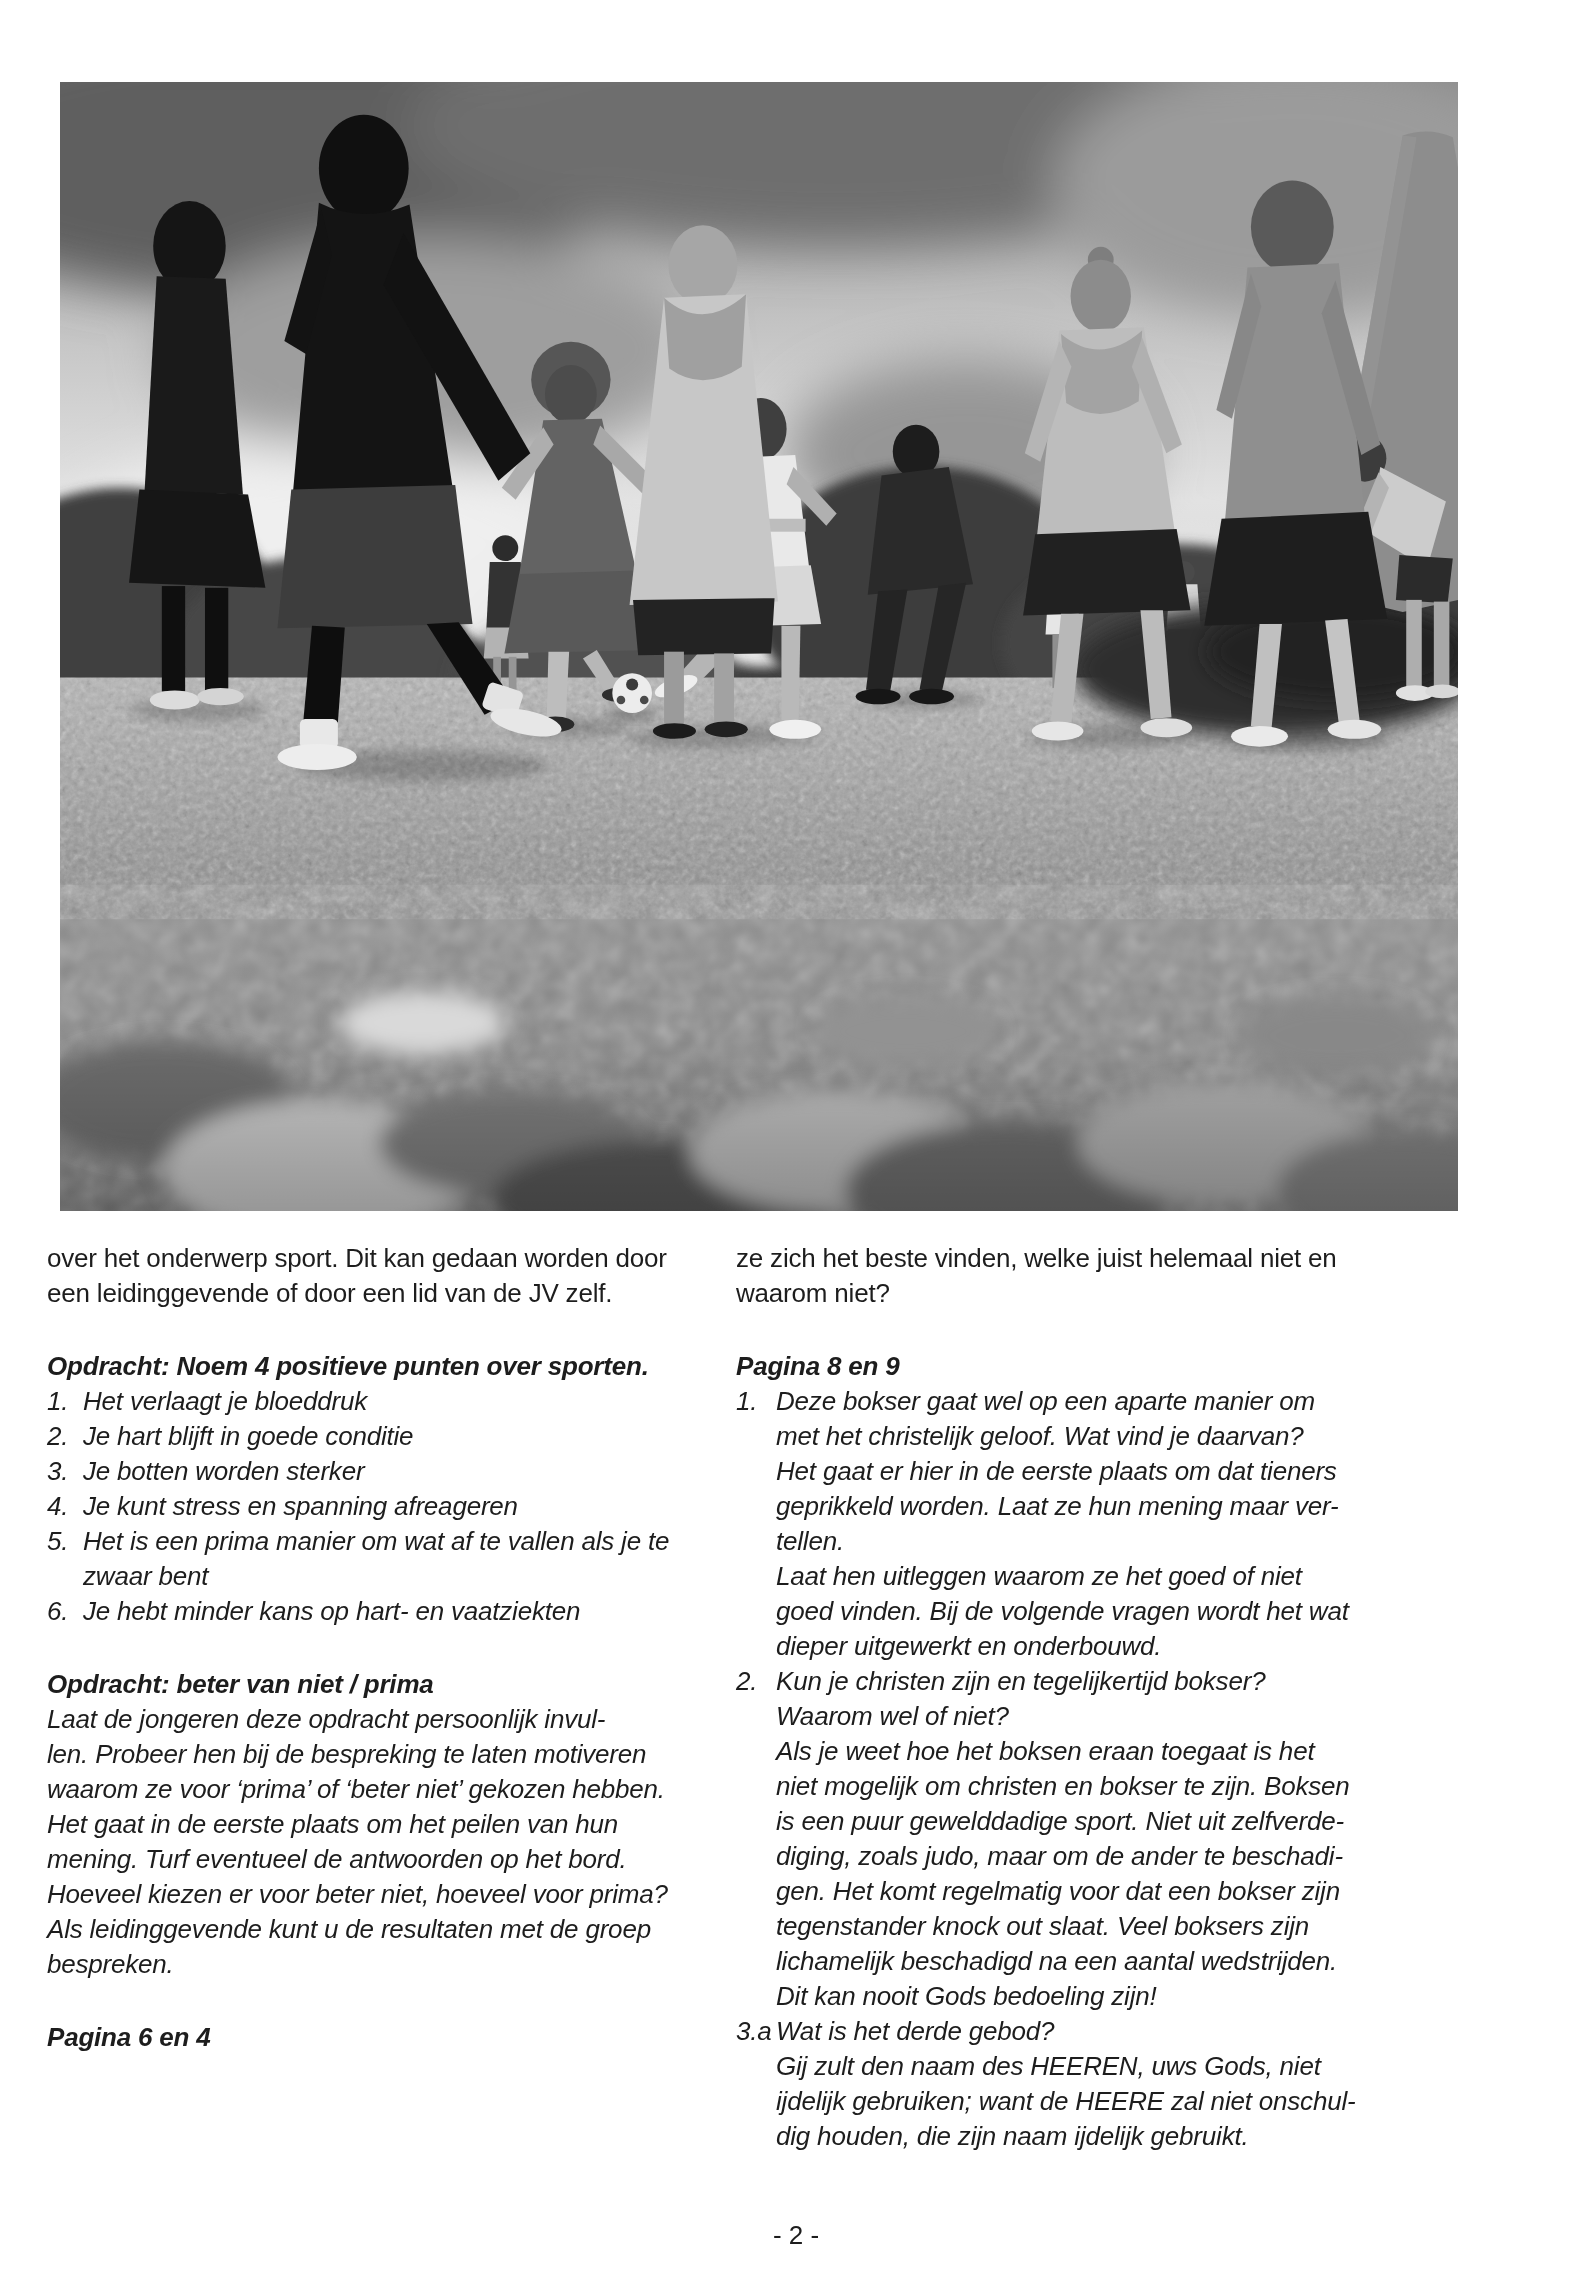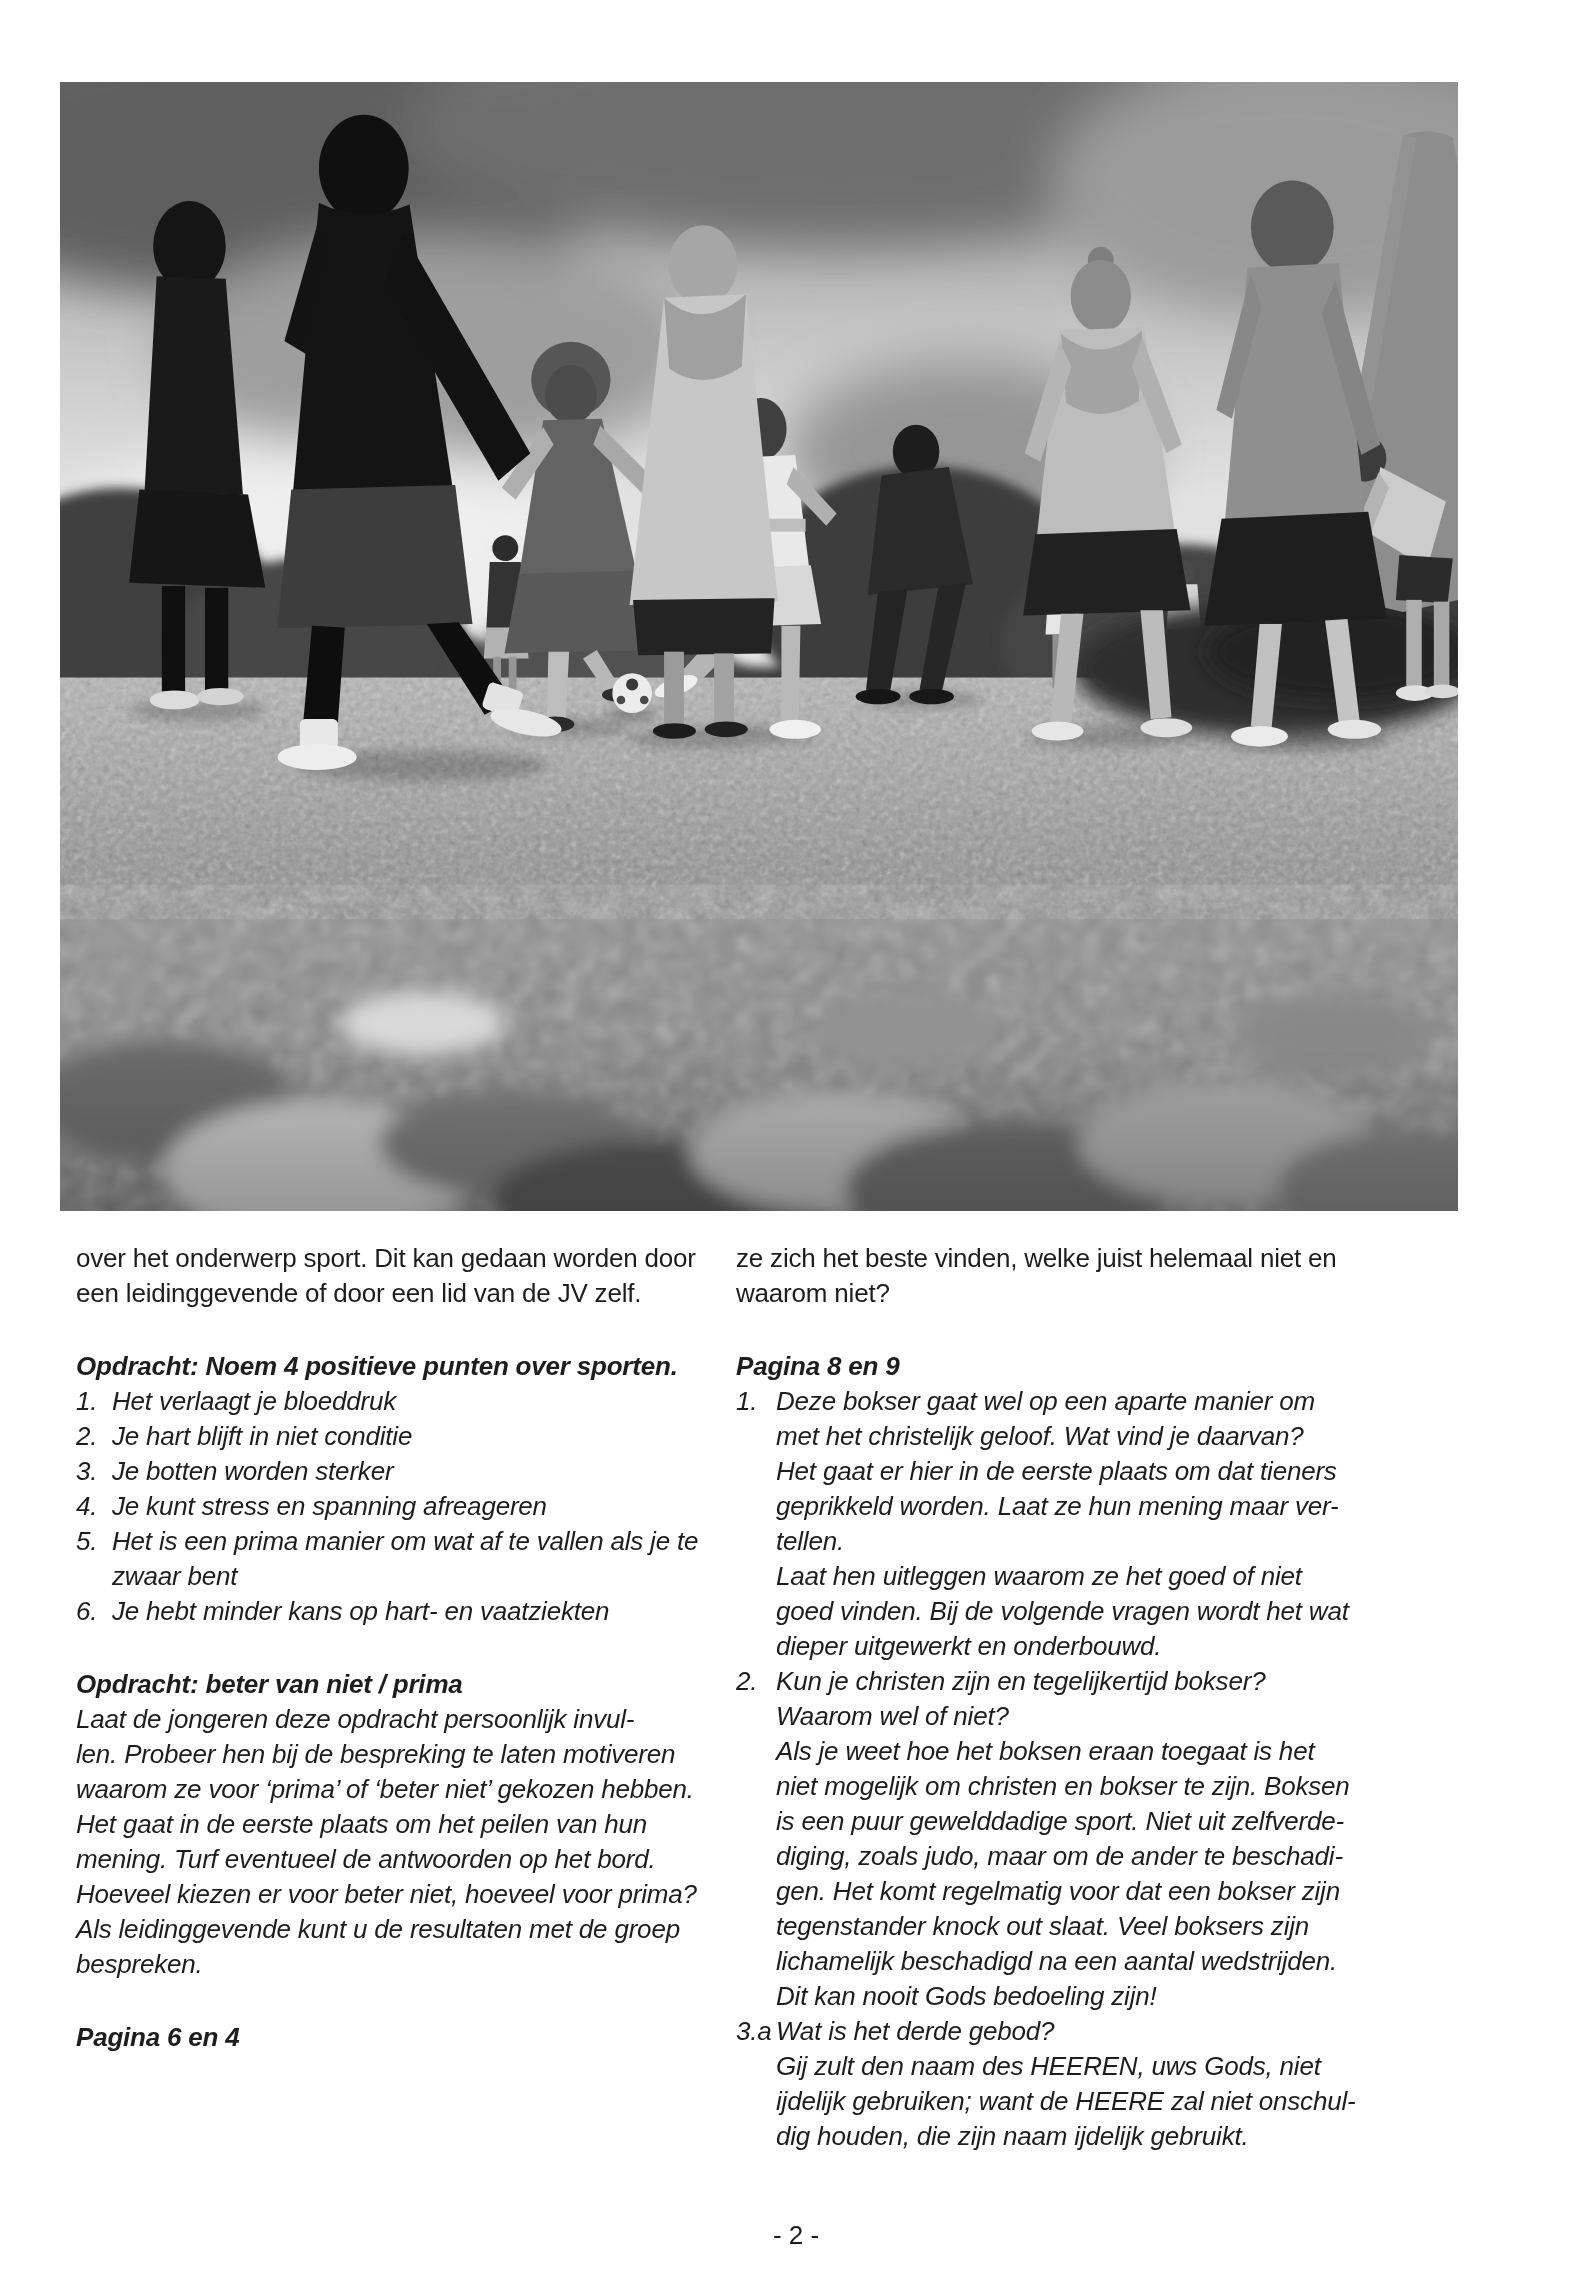--- a/index.html
+++ b/index.html
@@ -14,21 +14,21 @@
   .photo{
     position:absolute;left:60px;top:82px;width:1398px;height:1129px;
     background:#cfcfcf;
   }
   .photo svg{display:block;width:100%;height:100%;}
   .col{
     position:absolute;top:1241px;
     font-size:26px;line-height:35px;letter-spacing:-0.2px;
     white-space:normal;
   }
-  .col-left{left:76px;width:695px;}
+  .col-left{left:47px;width:695px;}
   .col-right{left:736px;width:703px;}
   .para{margin:0;white-space:pre-line;}
   .section{margin-top:38px;font-style:italic;}
   h2{
     margin:0;padding:0;font-size:26px;line-height:35px;font-weight:bold;
   }
   .hlist{list-style:none;margin:0;padding:0;}
   .hlist li{display:flex;align-items:flex-start;}
   .hlist .marker{flex:0 0 36px;}
   .col-right .hlist .marker{flex:0 0 40px;}
@@ -288,21 +288,21 @@
 
     <div class="section">
       <h2>Opdracht: Noem 4 positieve punten over sporten.</h2>
       <ol class="hlist">
         <li>
           <span class="marker">1.</span>
           <span class="itext">Het verlaagt je bloeddruk</span>
         </li>
         <li>
           <span class="marker">2.</span>
-          <span class="itext">Je hart blijft in niet conditie</span>
+          <span class="itext">Je hart blijft in goede conditie</span>
         </li>
         <li>
           <span class="marker">3.</span>
           <span class="itext">Je botten worden sterker</span>
         </li>
         <li>
           <span class="marker">4.</span>
           <span class="itext">Je kunt stress en spanning afreageren</span>
         </li>
         <li>

